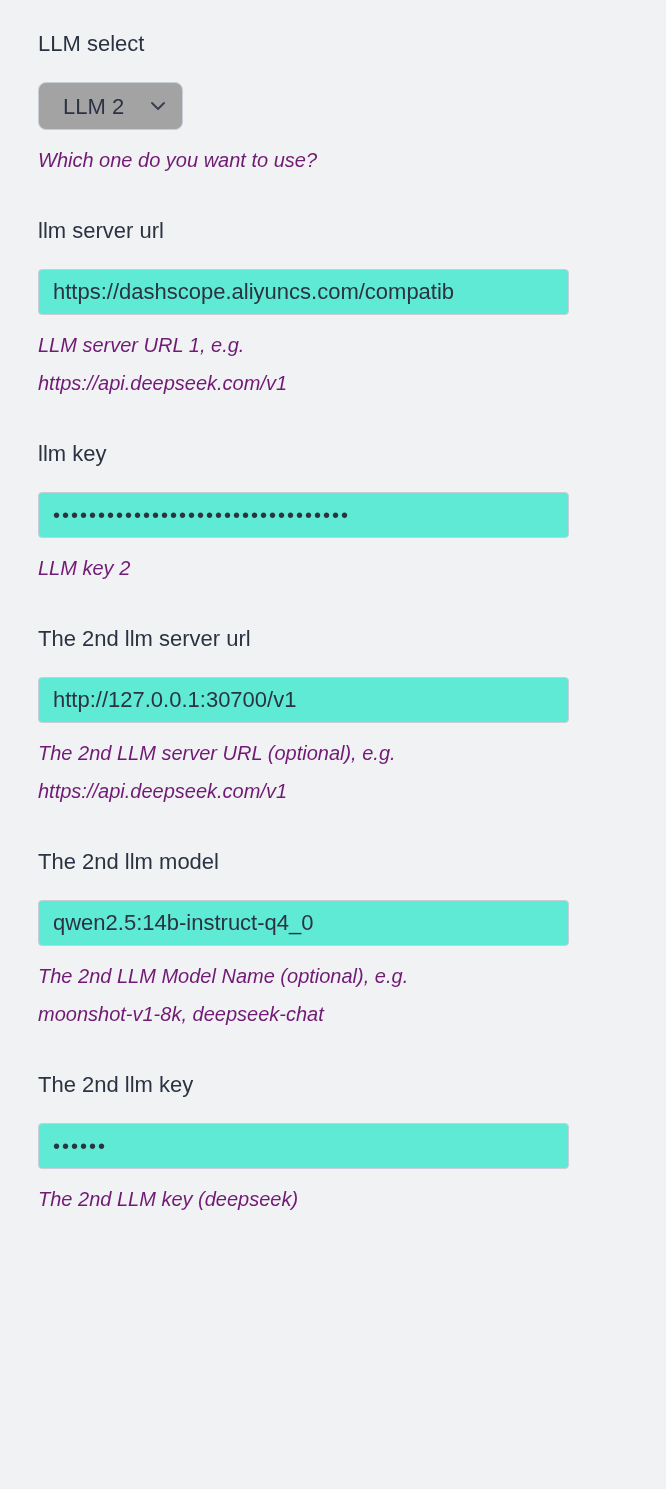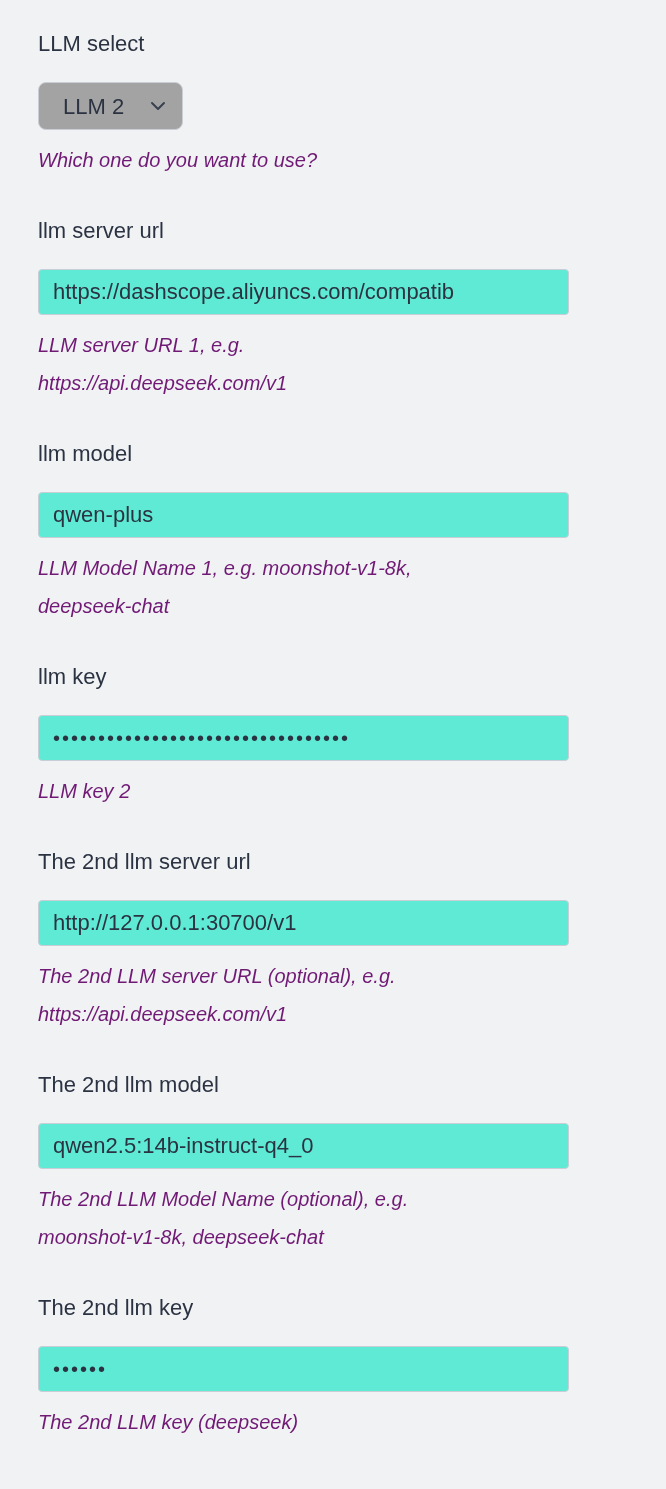--- a/index.html
+++ b/index.html
@@ -94,30 +94,20 @@
     <div class="field-label">llm server url</div>
     <div class="control-row">
       <input type="text" class="text-input" value="https://dashscope.aliyuncs.com/compatib" style="">
     </div>
     <div class="field-helper">
       <div>LLM server URL 1, e.g.</div>
       <div>https://api.deepseek.com/v1</div>
     </div>
   </div>
 
-  <div class="field">
-    <div class="field-label">llm model</div>
-    <div class="control-row">
-      <input type="text" class="text-input" value="qwen-plus" style="">
-    </div>
-    <div class="field-helper">
-      <div>LLM Model Name 1, e.g. moonshot-v1-8k,</div>
-      <div>deepseek-chat</div>
-    </div>
-  </div>
 
   <div class="field">
     <div class="field-label">llm key</div>
     <div class="control-row">
       <input type="text" class="text-input masked" value="•••••••••••••••••••••••••••••••••" style="">
     </div>
     <div class="field-helper">
       <div>LLM key 2</div>
     </div>
   </div>

